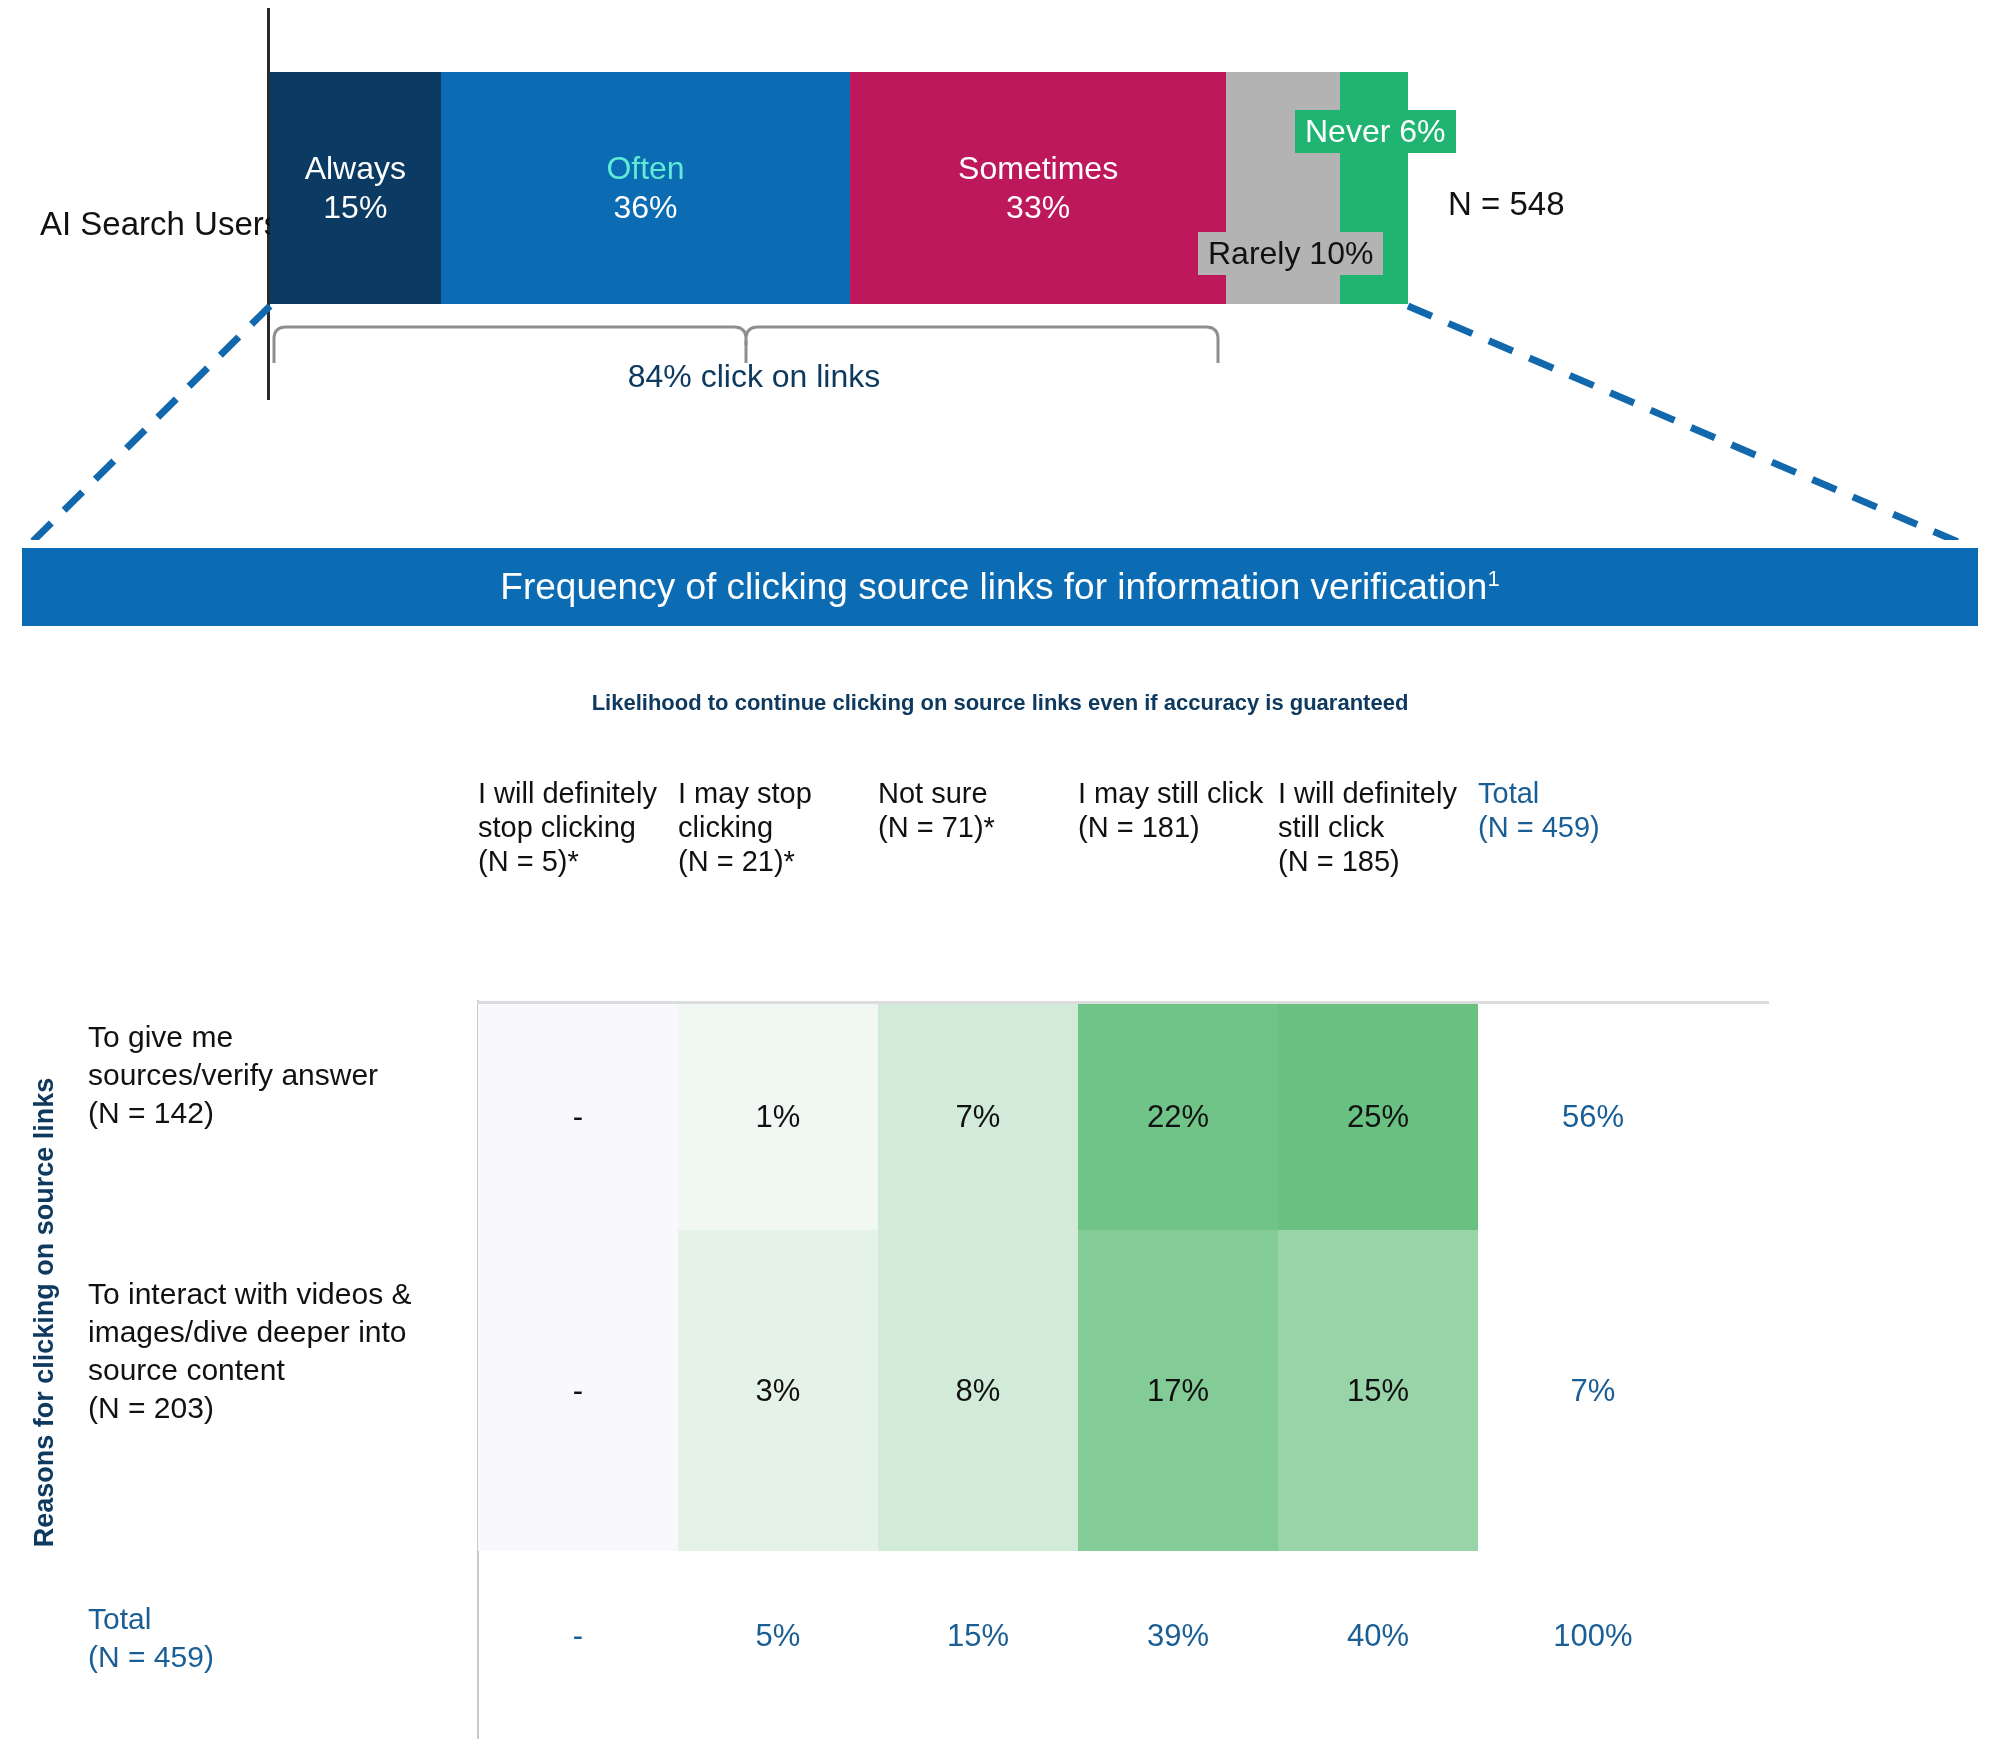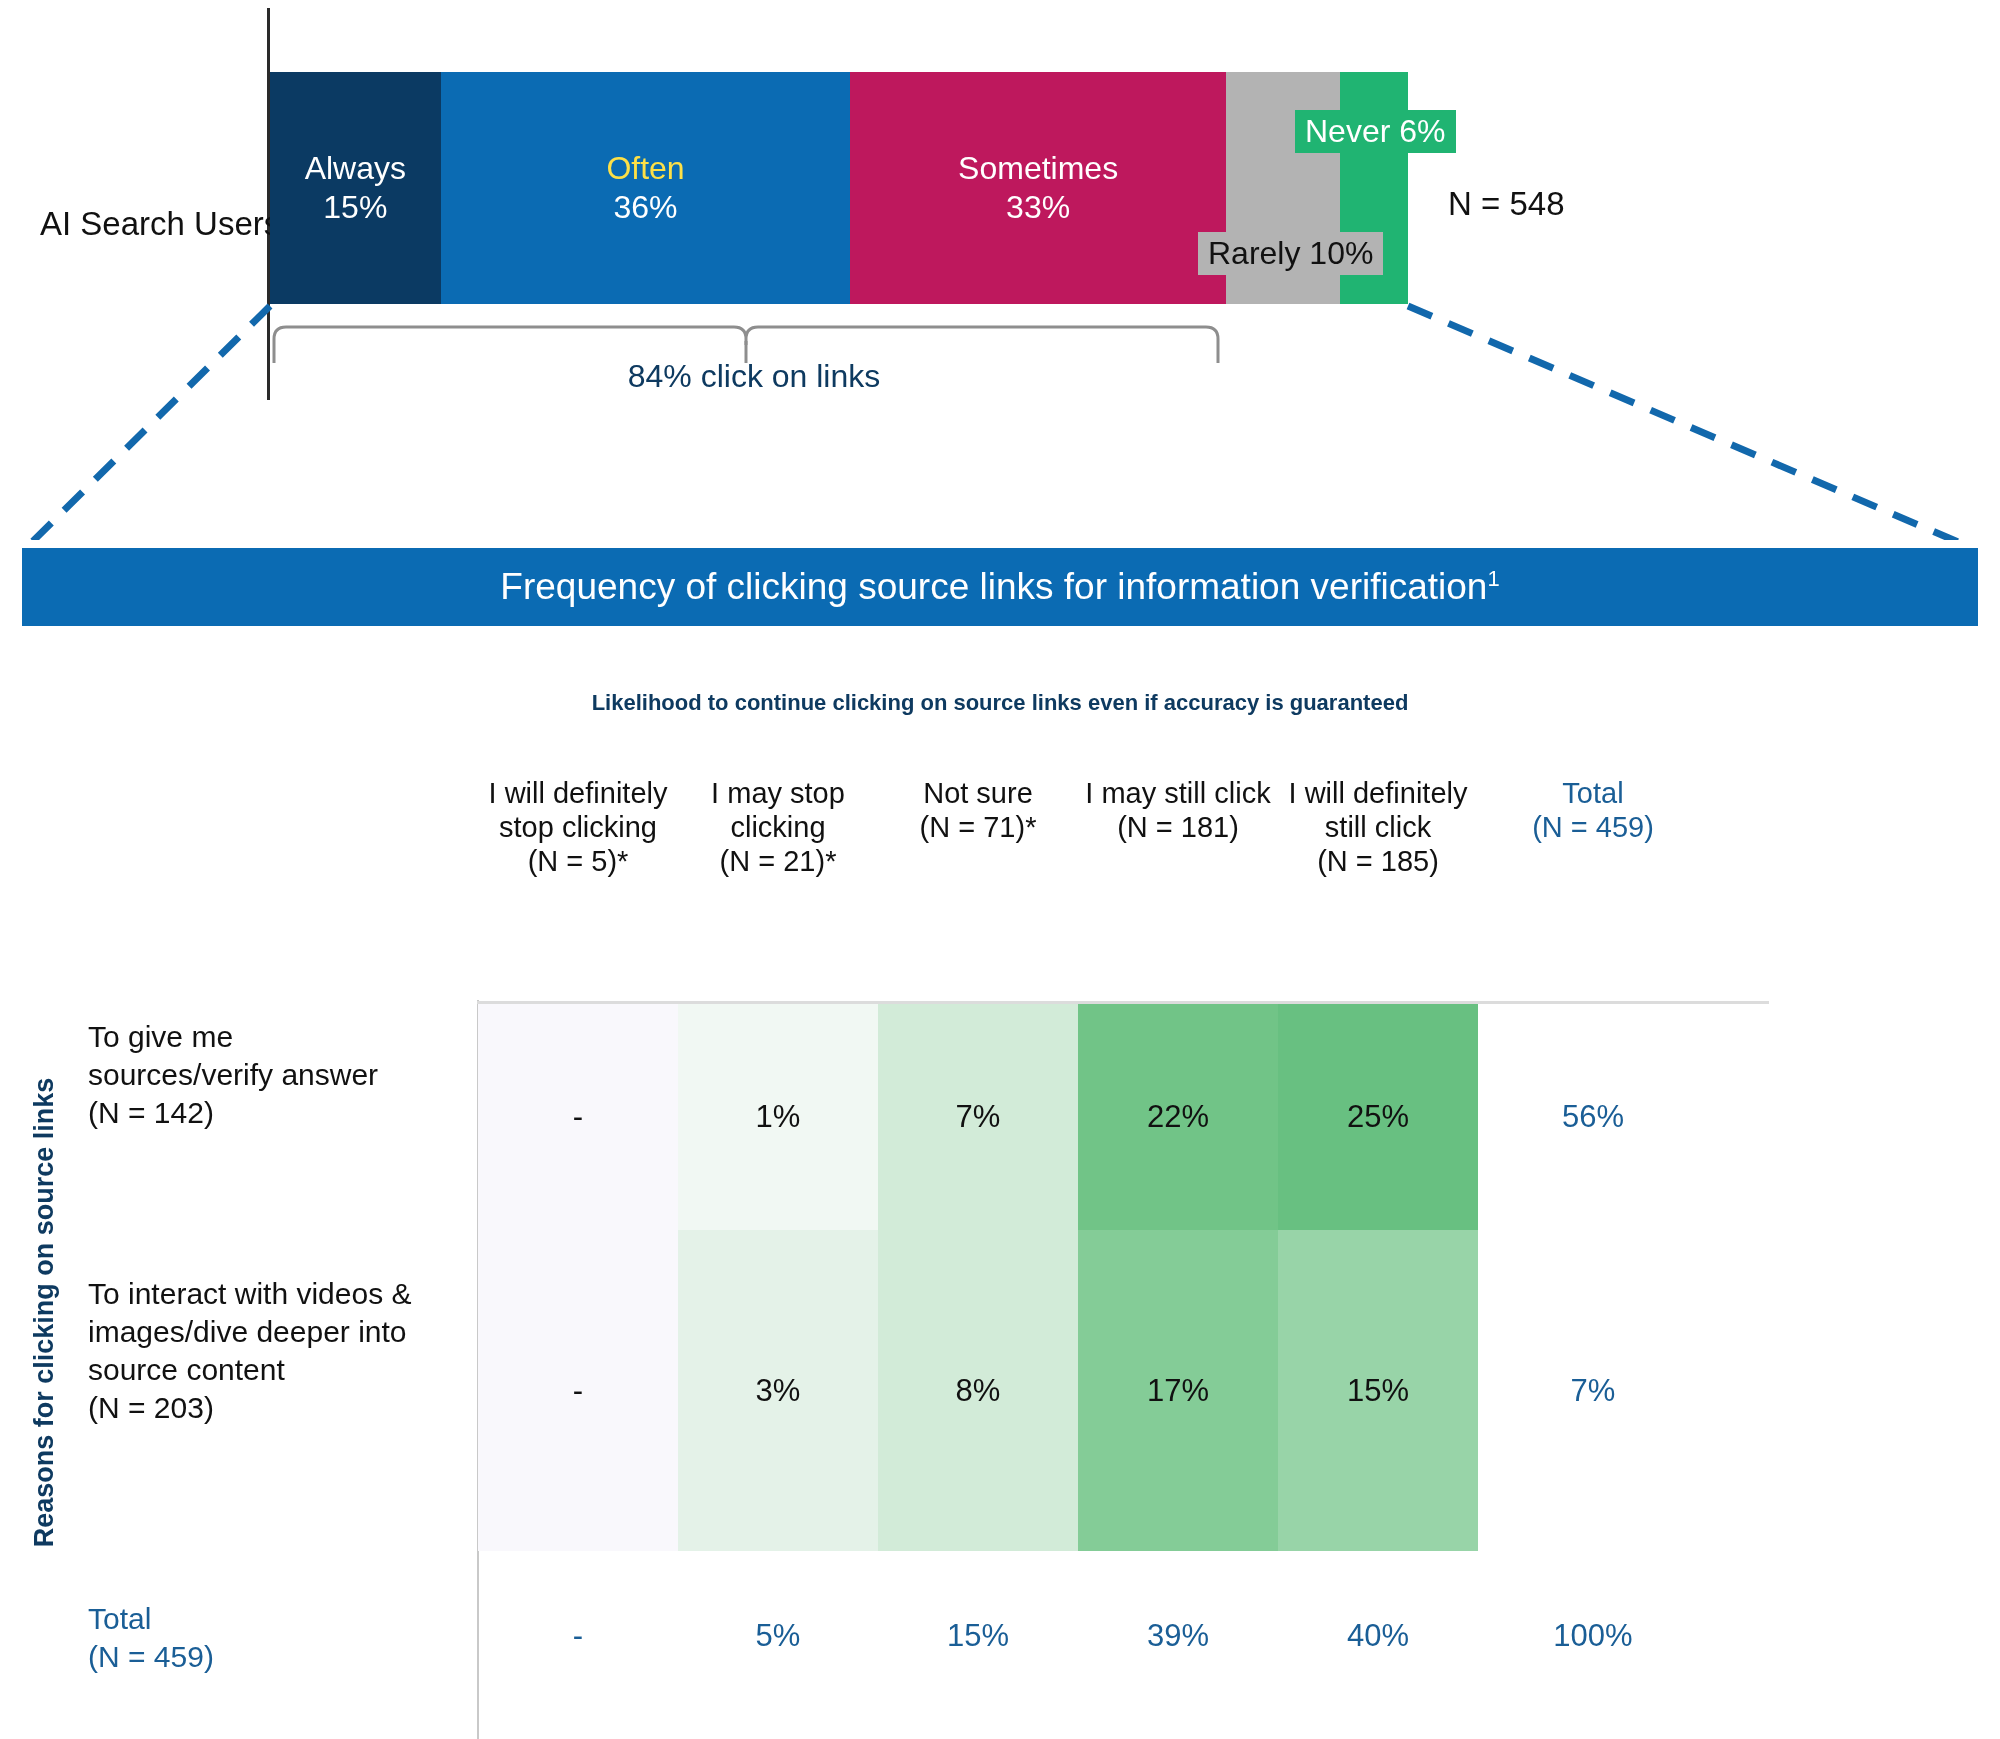--- a/index.html
+++ b/index.html
@@ -48,21 +48,21 @@
   #banner-title sup{font-size:22px;vertical-align:super;}
 
   
   #matrix-title{
     position:absolute;left:11px;top:690px;width:1978px;text-align:center;
     font-size:22px;font-weight:bold;color:#0e3a60;
   }
 
   #col-headers{position:absolute;left:478px;top:776px;width:1400px;display:flex;}
   .col-head{
-    flex:0 0 200px;text-align:center;font-size:29px;line-height:1.18;color:#111;
+    flex:0 0 200px;text-align:left;font-size:29px;line-height:1.18;color:#111;
   }
   .col-head.total{color:#1a5e96;}
   .col-head .nline{display:block;}
 
   
   #row-axis-label{
     position:absolute;left:-256px;top:1297px;width:600px;
     transform:rotate(-90deg);text-align:center;
     font-size:27px;font-weight:bold;color:#0e3a60;white-space:nowrap;
   }
@@ -102,21 +102,21 @@
   <div id="y-axis-line"></div>
 
   <div id="bar-row-label">AI Search Users</div>
 
   <div id="stacked-bar">
       <div class="seg" style="flex: 0 0 15%; background: rgb(11, 58, 99);">
         <div class="seg-label" style="color: rgb(255, 255, 255);">Always</div>
         <div class="seg-label" style="color: rgb(255, 255, 255);">15%</div>
       </div>
       <div class="seg" style="flex: 0 0 36%; background: rgb(11, 107, 179);">
-        <div class="seg-label" style="color: #fde047;">Often</div>
+        <div class="seg-label" style="color: #5eead4;">Often</div>
         <div class="seg-label" style="color: rgb(255, 255, 255);">36%</div>
       </div>
       <div class="seg" style="flex: 0 0 33%; background: #be185d;">
         <div class="seg-label" style="color: rgb(255, 255, 255);">Sometimes</div>
         <div class="seg-label" style="color: rgb(255, 255, 255);">33%</div>
       </div>
       <div class="seg" style="flex: 0 0 10%; background: rgb(179, 179, 179);"></div>
       <div class="seg" style="flex: 0 0 6%; background: rgb(32, 180, 114);"></div>
     </div>
 

